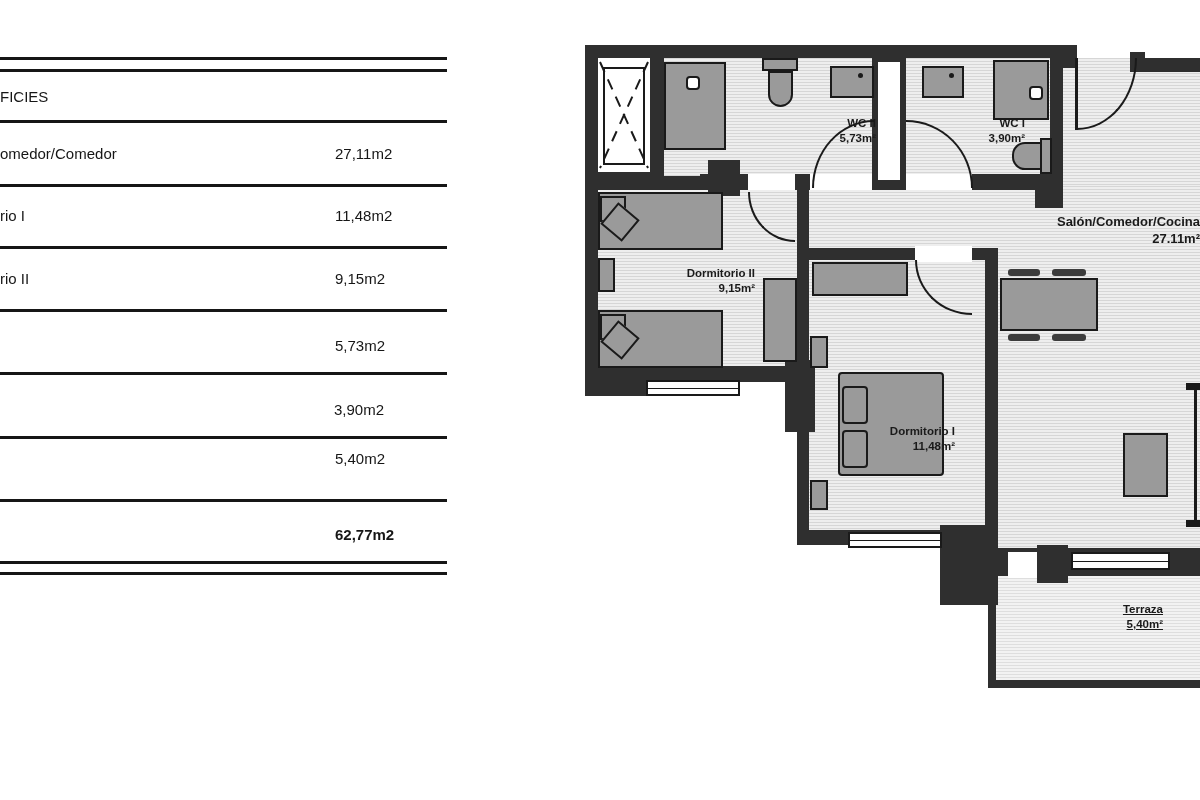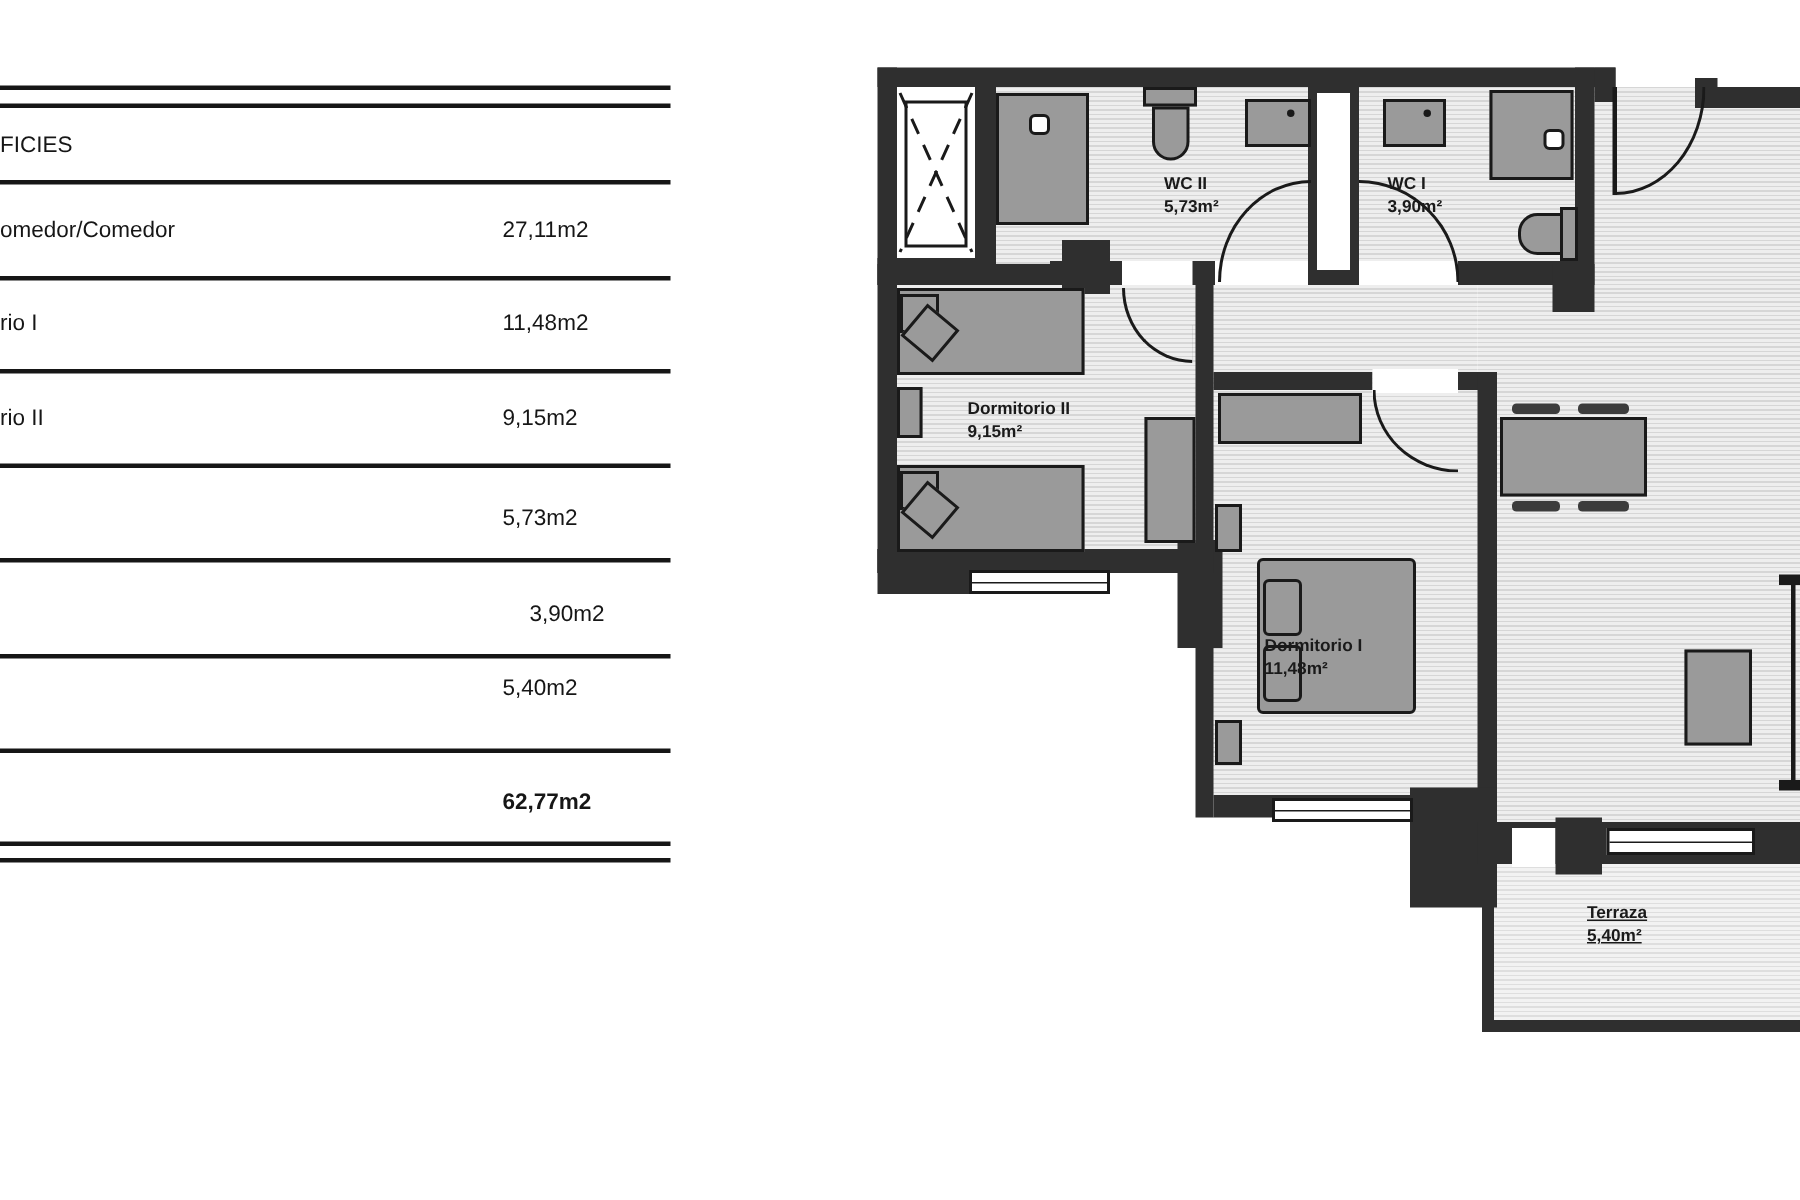--- a/index.html
+++ b/index.html
@@ -18,21 +18,21 @@
   .win{position:absolute;background:#ffffff;border:2px solid var(--ink,#1a1a1a);box-sizing:border-box;}
   .win i{position:absolute;left:0;right:0;top:50%;height:1px;background:var(--ink,#1a1a1a);}
   .fur{position:absolute;background:var(--furn,#9a9a9a);border:2px solid var(--ink,#1a1a1a);box-sizing:border-box;}
   .chair{position:absolute;background:#3c3c3c;border-radius:3px;}
   .thin{position:absolute;background:var(--ink,#1a1a1a);}
   .arc{position:absolute;border:0 solid var(--ink,#1a1a1a);box-sizing:border-box;}
   .arc.tl{border-top-width:2px;border-left-width:2px;border-top-left-radius:100%;}
   .arc.tr{border-top-width:2px;border-right-width:2px;border-top-right-radius:100%;}
   .arc.bl{border-bottom-width:2px;border-left-width:2px;border-bottom-left-radius:100%;}
   .arc.br{border-bottom-width:2px;border-right-width:2px;border-bottom-right-radius:100%;}
-  .rlbl{position:absolute;text-align:left;font-size:11.5px;line-height:15px;font-weight:bold;color:#1a1a1a;}
+  .rlbl{position:absolute;text-align:right;font-size:11.5px;line-height:15px;font-weight:bold;color:#1a1a1a;}
   .rlbl.big{font-size:13px;line-height:17px;}
   .dot{position:absolute;width:5px;height:5px;border-radius:50%;background:#1a1a1a;}
   .wsq{position:absolute;background:#fff;border:2px solid #1a1a1a;border-radius:4px;box-sizing:border-box;}
   .pillow{position:absolute;background:var(--furn,#9a9a9a);border:2px solid #1a1a1a;box-sizing:border-box;transform:rotate(40deg);}
   .elev{position:absolute;background:#fff;}
   .elev .inner{position:absolute;left:5px;top:9px;right:5px;bottom:7px;border:2px solid #1a1a1a;}
 </style>
 </head>
 <body>
 
@@ -52,21 +52,21 @@
     <div class="cell" style="left:335px;top:207px;">11,48m2</div>
     <div class="tline" style="top:246px;"></div>
 
     <div class="cell" style="left:0;top:270px;">rio II</div>
     <div class="cell" style="left:335px;top:270px;">9,15m2</div>
     <div class="tline" style="top:309px;"></div>
 
     <div class="cell" style="left:335px;top:337px;">5,73m2</div>
     <div class="tline" style="top:372px;"></div>
 
-    <div class="cell" style="left:353px;top:401px;">3,90m2</div>
+    <div class="cell" style="left:334px;top:401px;">3,90m2</div>
     <div class="tline" style="top:436px;"></div>
 
     <div class="cell" style="left:335px;top:450px;">5,40m2</div>
     <div class="tline" style="top:499px;"></div>
 
     <div class="cell bold" style="left:335px;top:526px;">62,77m2</div>
     <div class="tline" style="top:561px;"></div>
     <div class="tline" style="top:572px;"></div>
   </div>
 
@@ -185,20 +185,24 @@
     <div class="thin" style="left:1186px;top:520px;width:14px;height:7px;"></div>
 
     <div class="rlbl" style="left:776px;top:116px;width:100px;">
       <div>WC II</div>
       <div>5,73m²</div>
     </div>
     <div class="rlbl" style="left:925px;top:116px;width:100px;">
       <div>WC I</div>
       <div>3,90m²</div>
     </div>
+    <div class="rlbl big" style="left:1030px;top:213px;width:170px;">
+      <div>Salón/Comedor/Cocina</div>
+      <div>27.11m²</div>
+    </div>
     <div class="rlbl" style="left:645px;top:266px;width:110px;">
       <div>Dormitorio II</div>
       <div>9,15m²</div>
     </div>
     <div class="rlbl" style="left:843px;top:424px;width:112px;">
       <div>Dormitorio I</div>
       <div>11,48m²</div>
     </div>
     <div class="rlbl" style="left:1058px;top:602px;width:105px;text-decoration:underline;">
       <div>Terraza</div>

